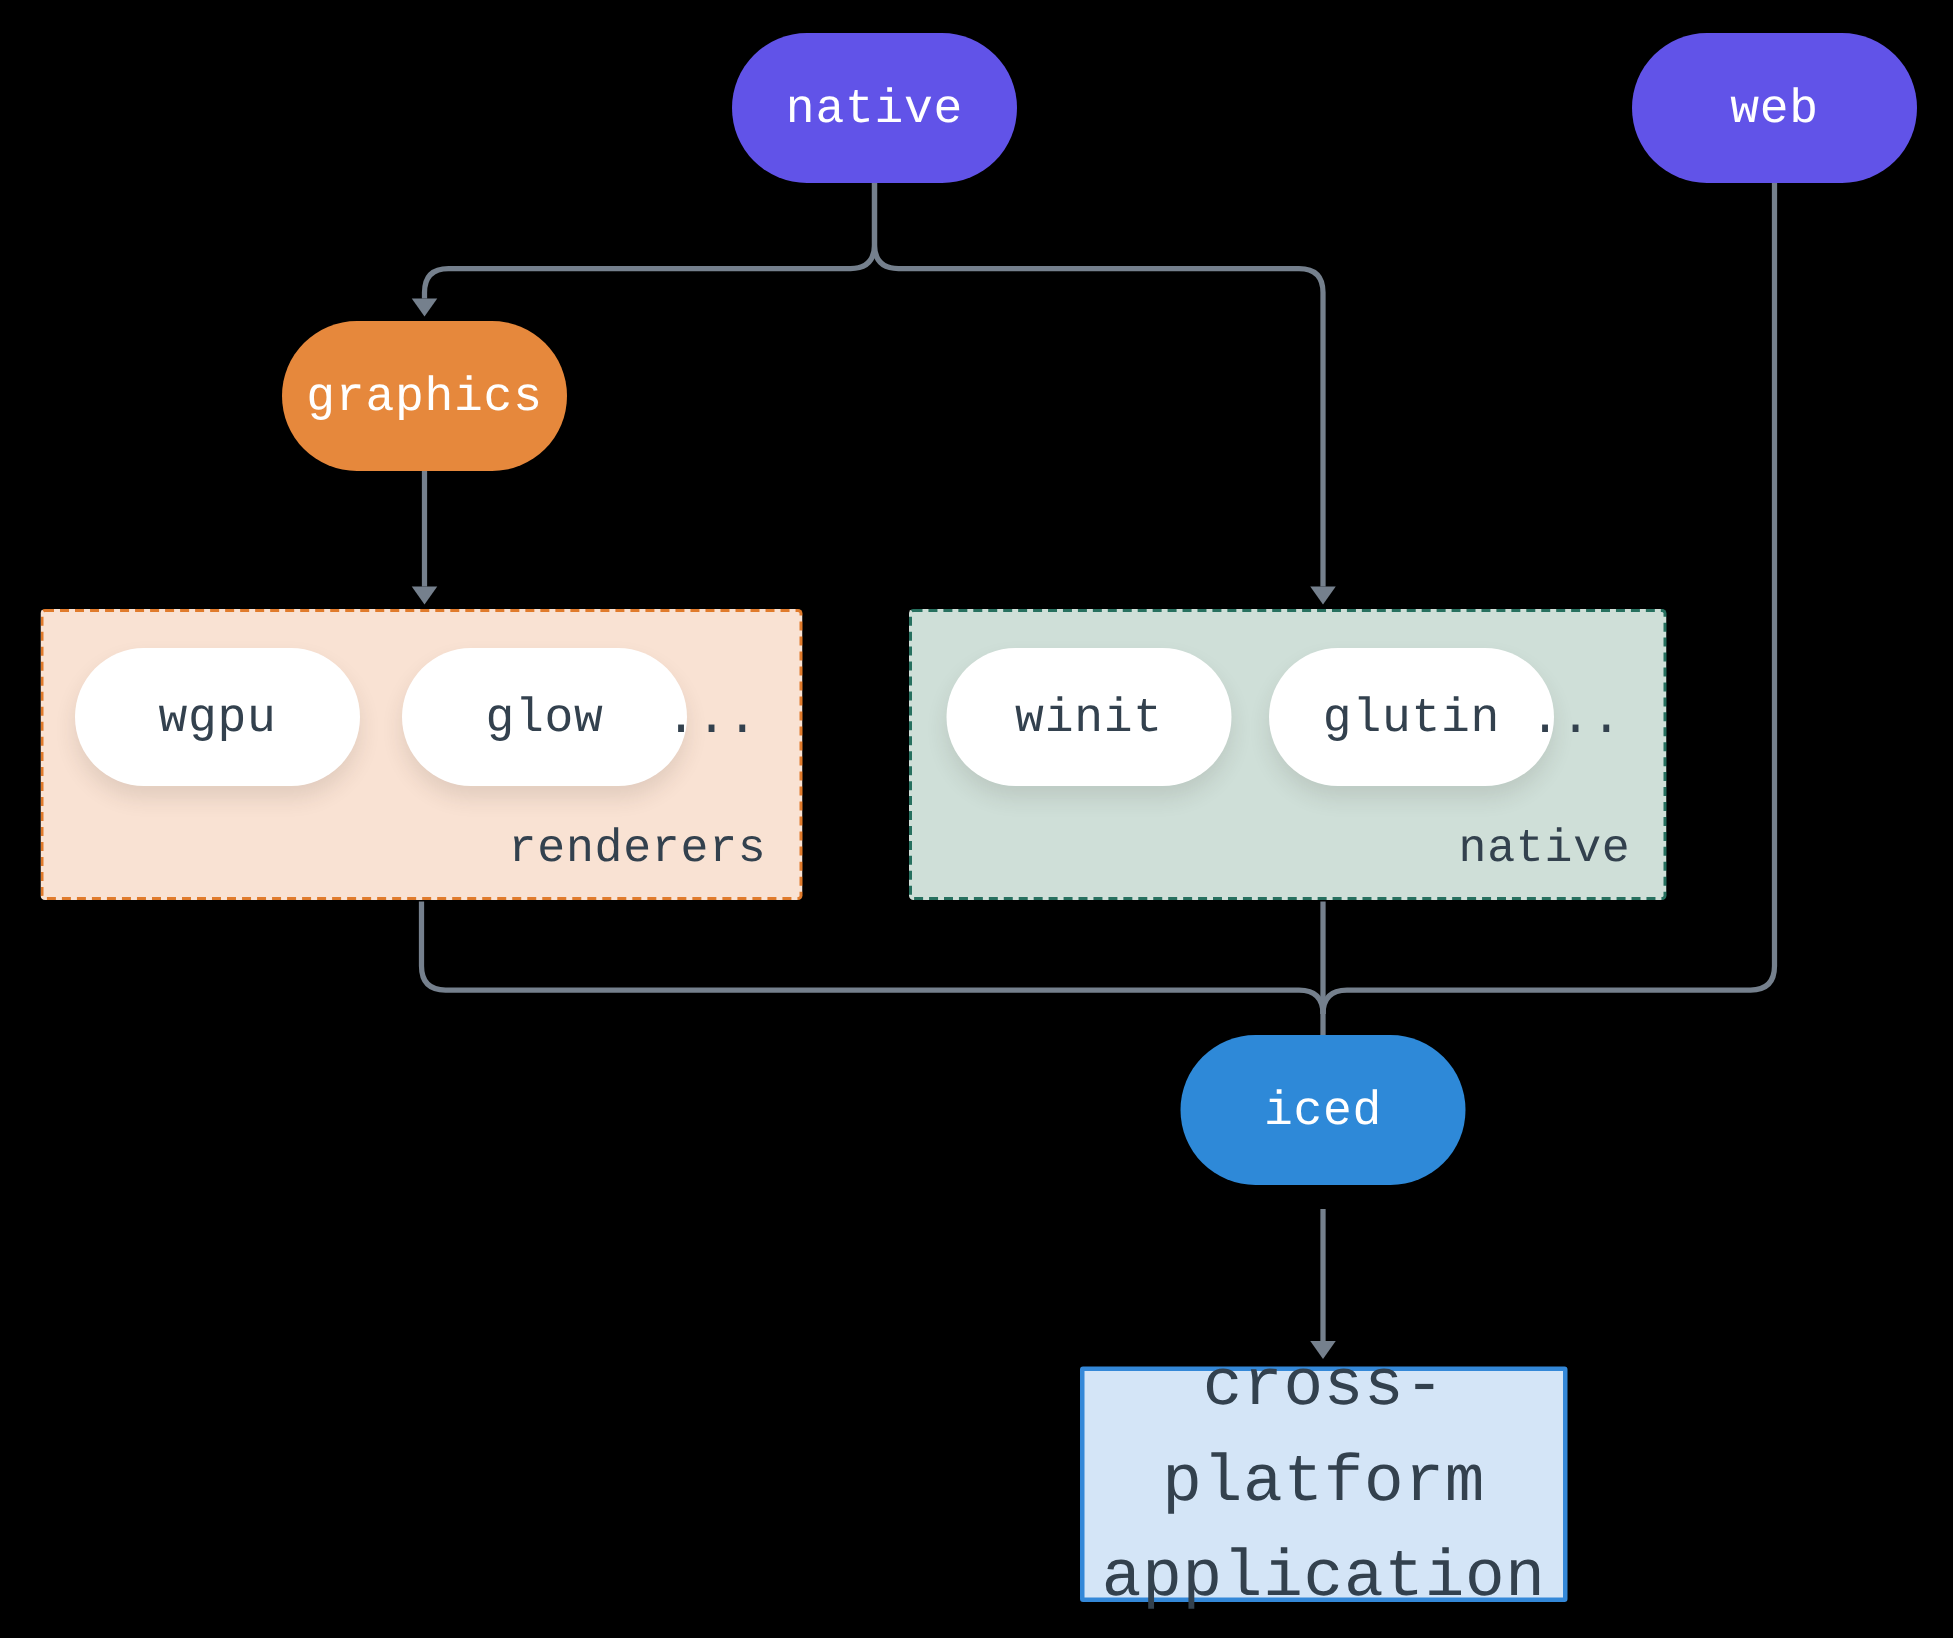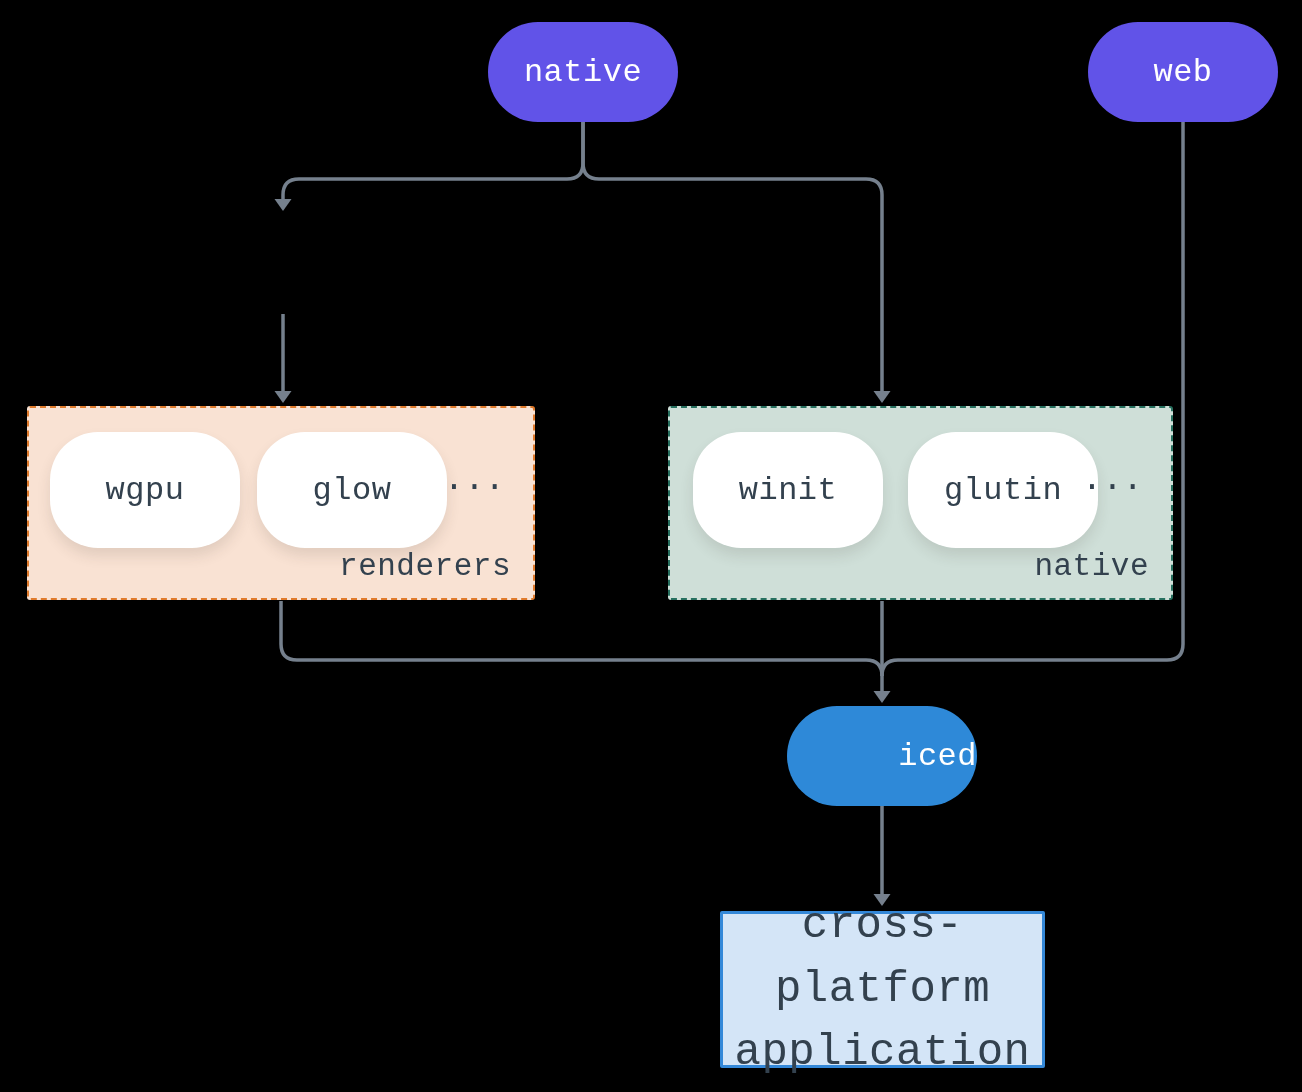--- a/index.html
+++ b/index.html
@@ -57,21 +57,21 @@
     background: var(--renderers-fill, #f9e2d3);
     border: 2px dashed var(--renderers-border, #e07b2c);
   }
   .group-box.shells {
     background: var(--shells-fill, #cfdfd8);
     border: 2px dashed var(--shells-border, #27705f);
   }
   .white-pill {
     position: absolute;
     width: 190px;
-    height: 116px;
+    height: 92px;
     border-radius: 48px;
     background: var(--pill-white, #fff);
     display: flex;
     align-items: center;
     justify-content: center;
     font-size: 32px;
     letter-spacing: 0.5px;
     color: var(--text-dark, #33414e);
     box-shadow: 0 8px 14px rgba(60, 50, 40, 0.12);
   }
@@ -141,44 +141,47 @@
   </svg>
 
   <div class="pill purple" style="left:488px; top:22px;">
     <span>native</span>
   </div>
 
   <div class="pill purple" style="left:1088px; top:22px;text-align:center;">
     <span>web</span>
   </div>
 
+  <div class="pill orange" style="left:188px; top:214px;">
+    <span>graphics</span>
+  </div>
 
   <div class="group-box renderers" style="left:27px; top:406px;">
     <div class="white-pill" style="left:21px; top:24px;">
       <span>wgpu</span>
     </div>
-    <div class="white-pill" style="left:228px; top:24px;">
+    <div class="white-pill" style="left:239px; top:24px;">
       <span>glow</span>
     </div>
     <div class="ellipsis" style="right:28px;">...</div>
     <div class="group-label">renderers</div>
   </div>
 
-  <div class="group-box shells" style="left:668px; top:406px; width:505px;">
+  <div class="group-box shells" style="left:606px; top:406px; width:505px;">
     <div class="white-pill" style="left:23px; top:24px;">
       <span>winit</span>
     </div>
     <div class="white-pill" style="left:238px; top:24px;">
       <span>glutin</span>
     </div>
     <div class="ellipsis" style="right:28px;">...</div>
     <div class="group-label">native</div>
   </div>
 
-  <div class="pill blue" style="left:787px; top:706px;justify-content:flex-end;">
+  <div class="pill blue" style="left:787px; top:690px;">
     <span>iced</span>
   </div>
 
   <div class="app-box">
     <span>cross-platform application</span>
   </div>
 
 </div>
 
 </body></html>

